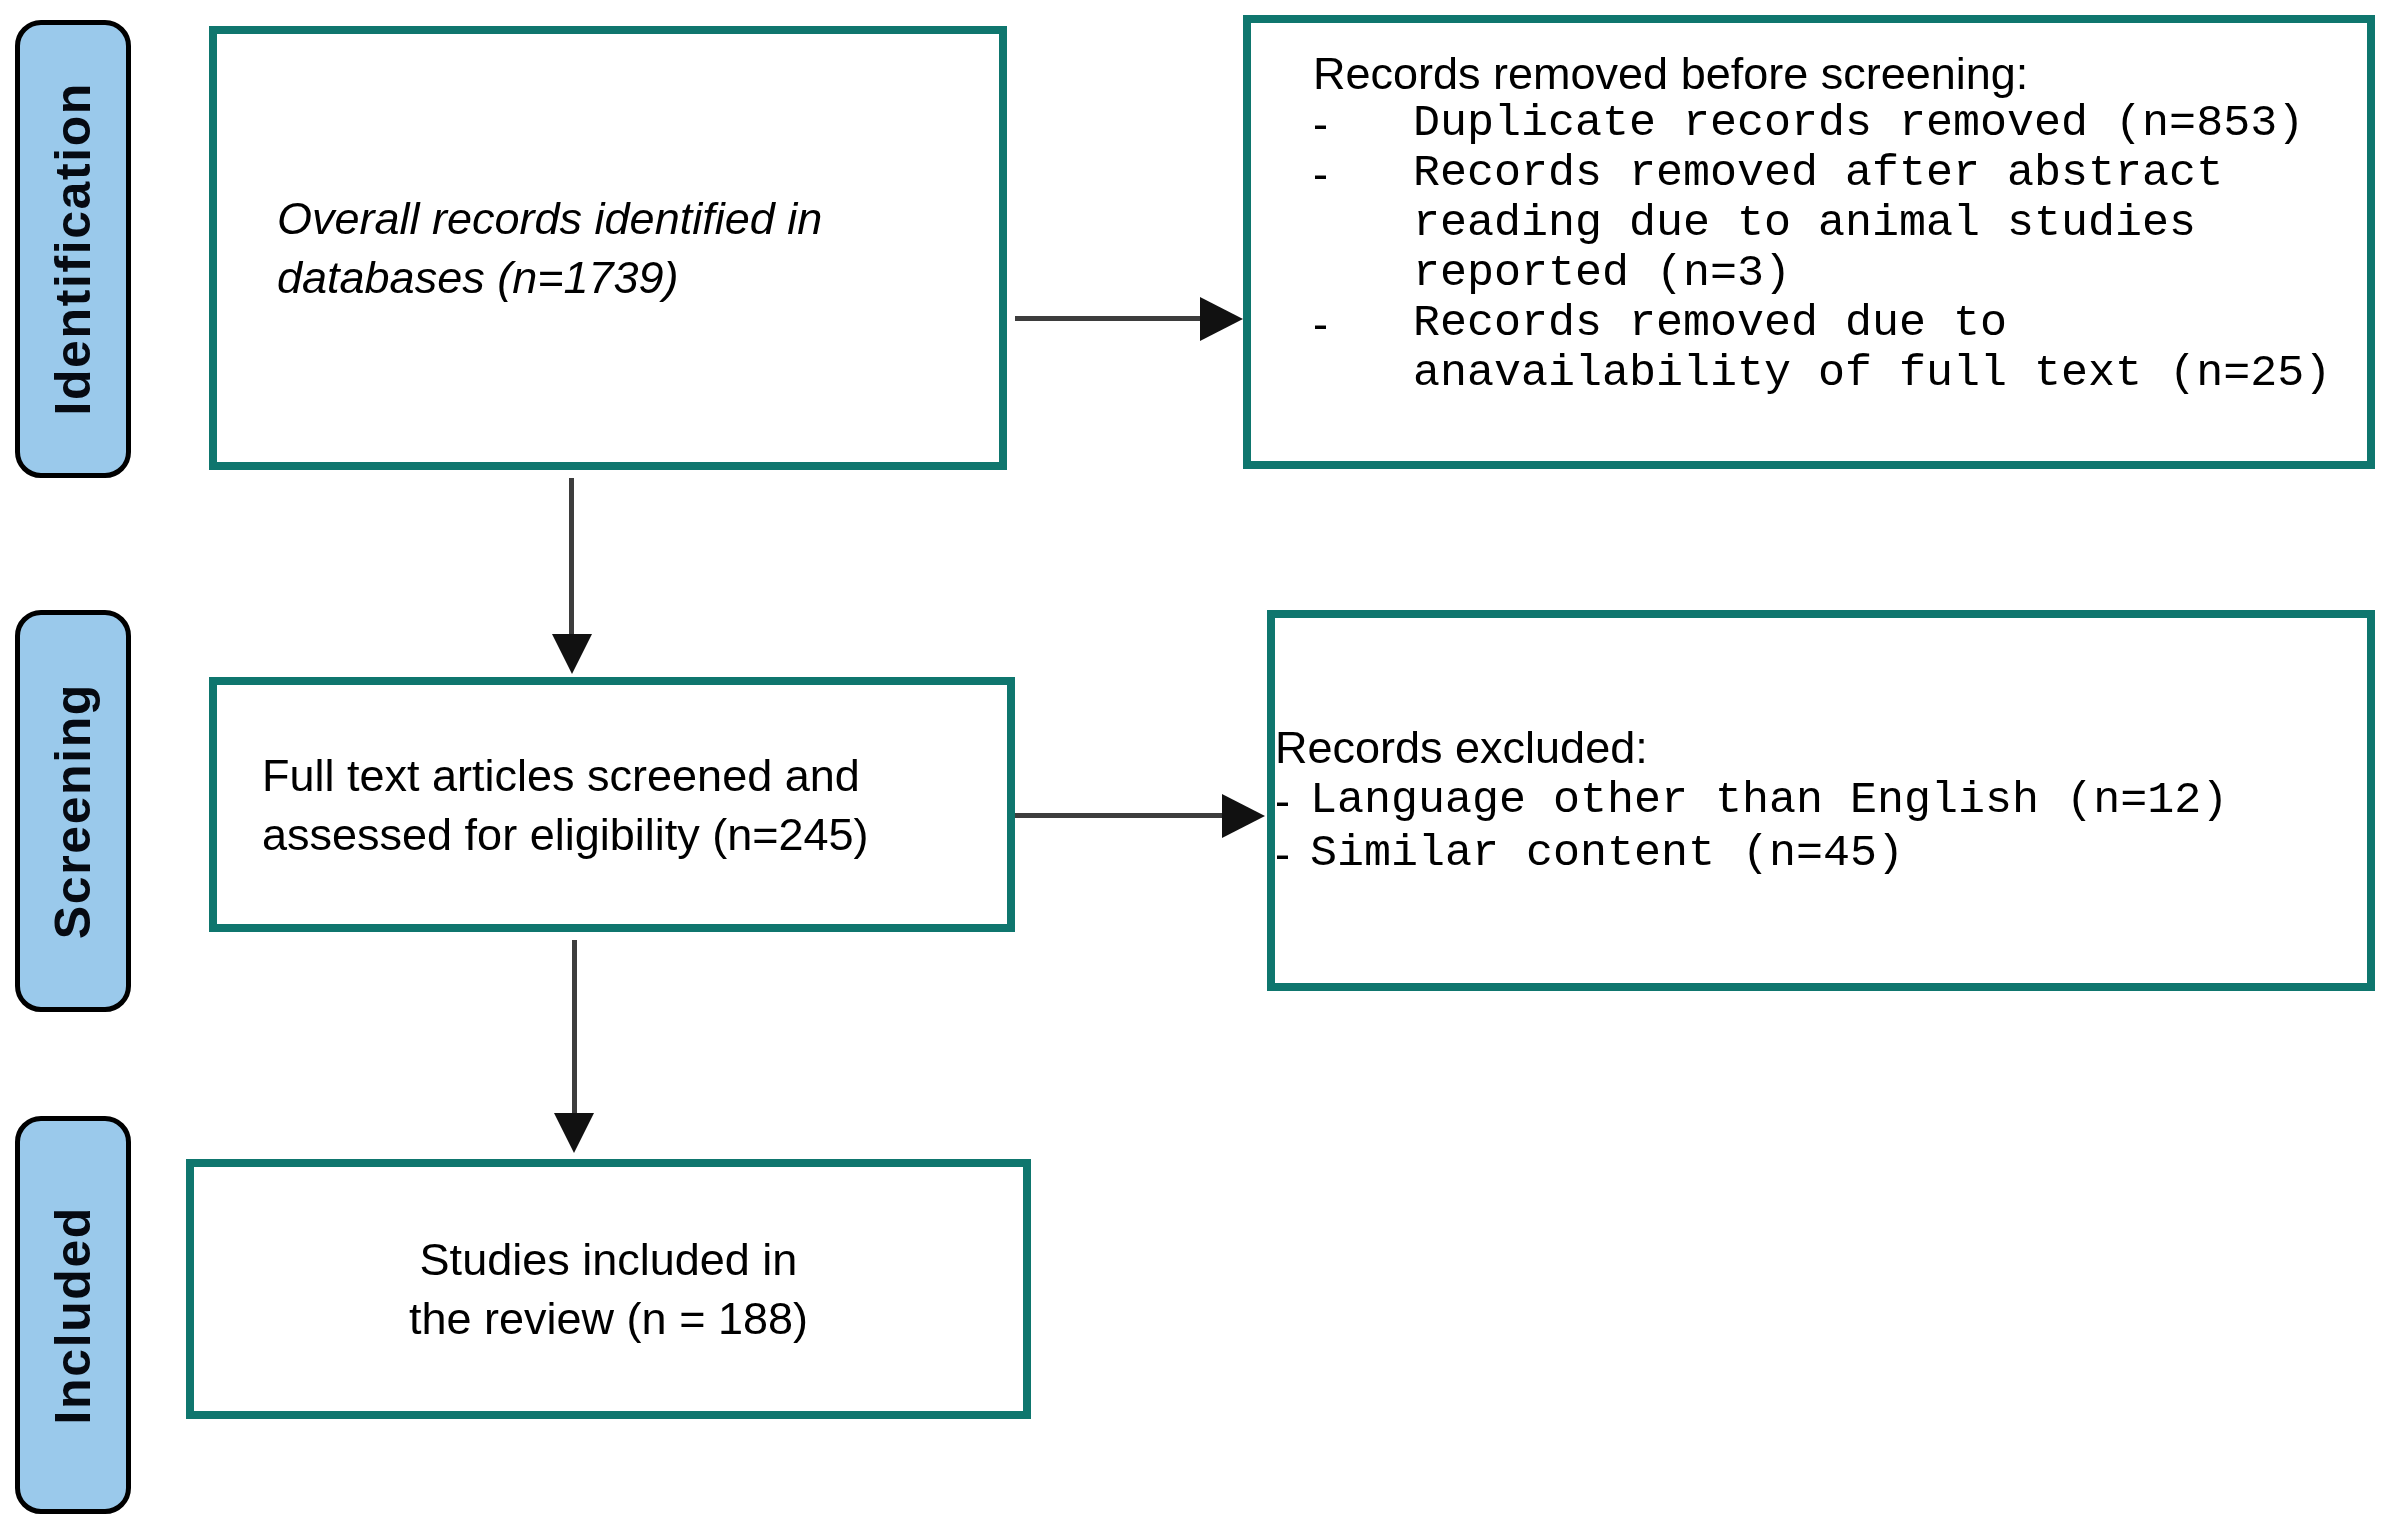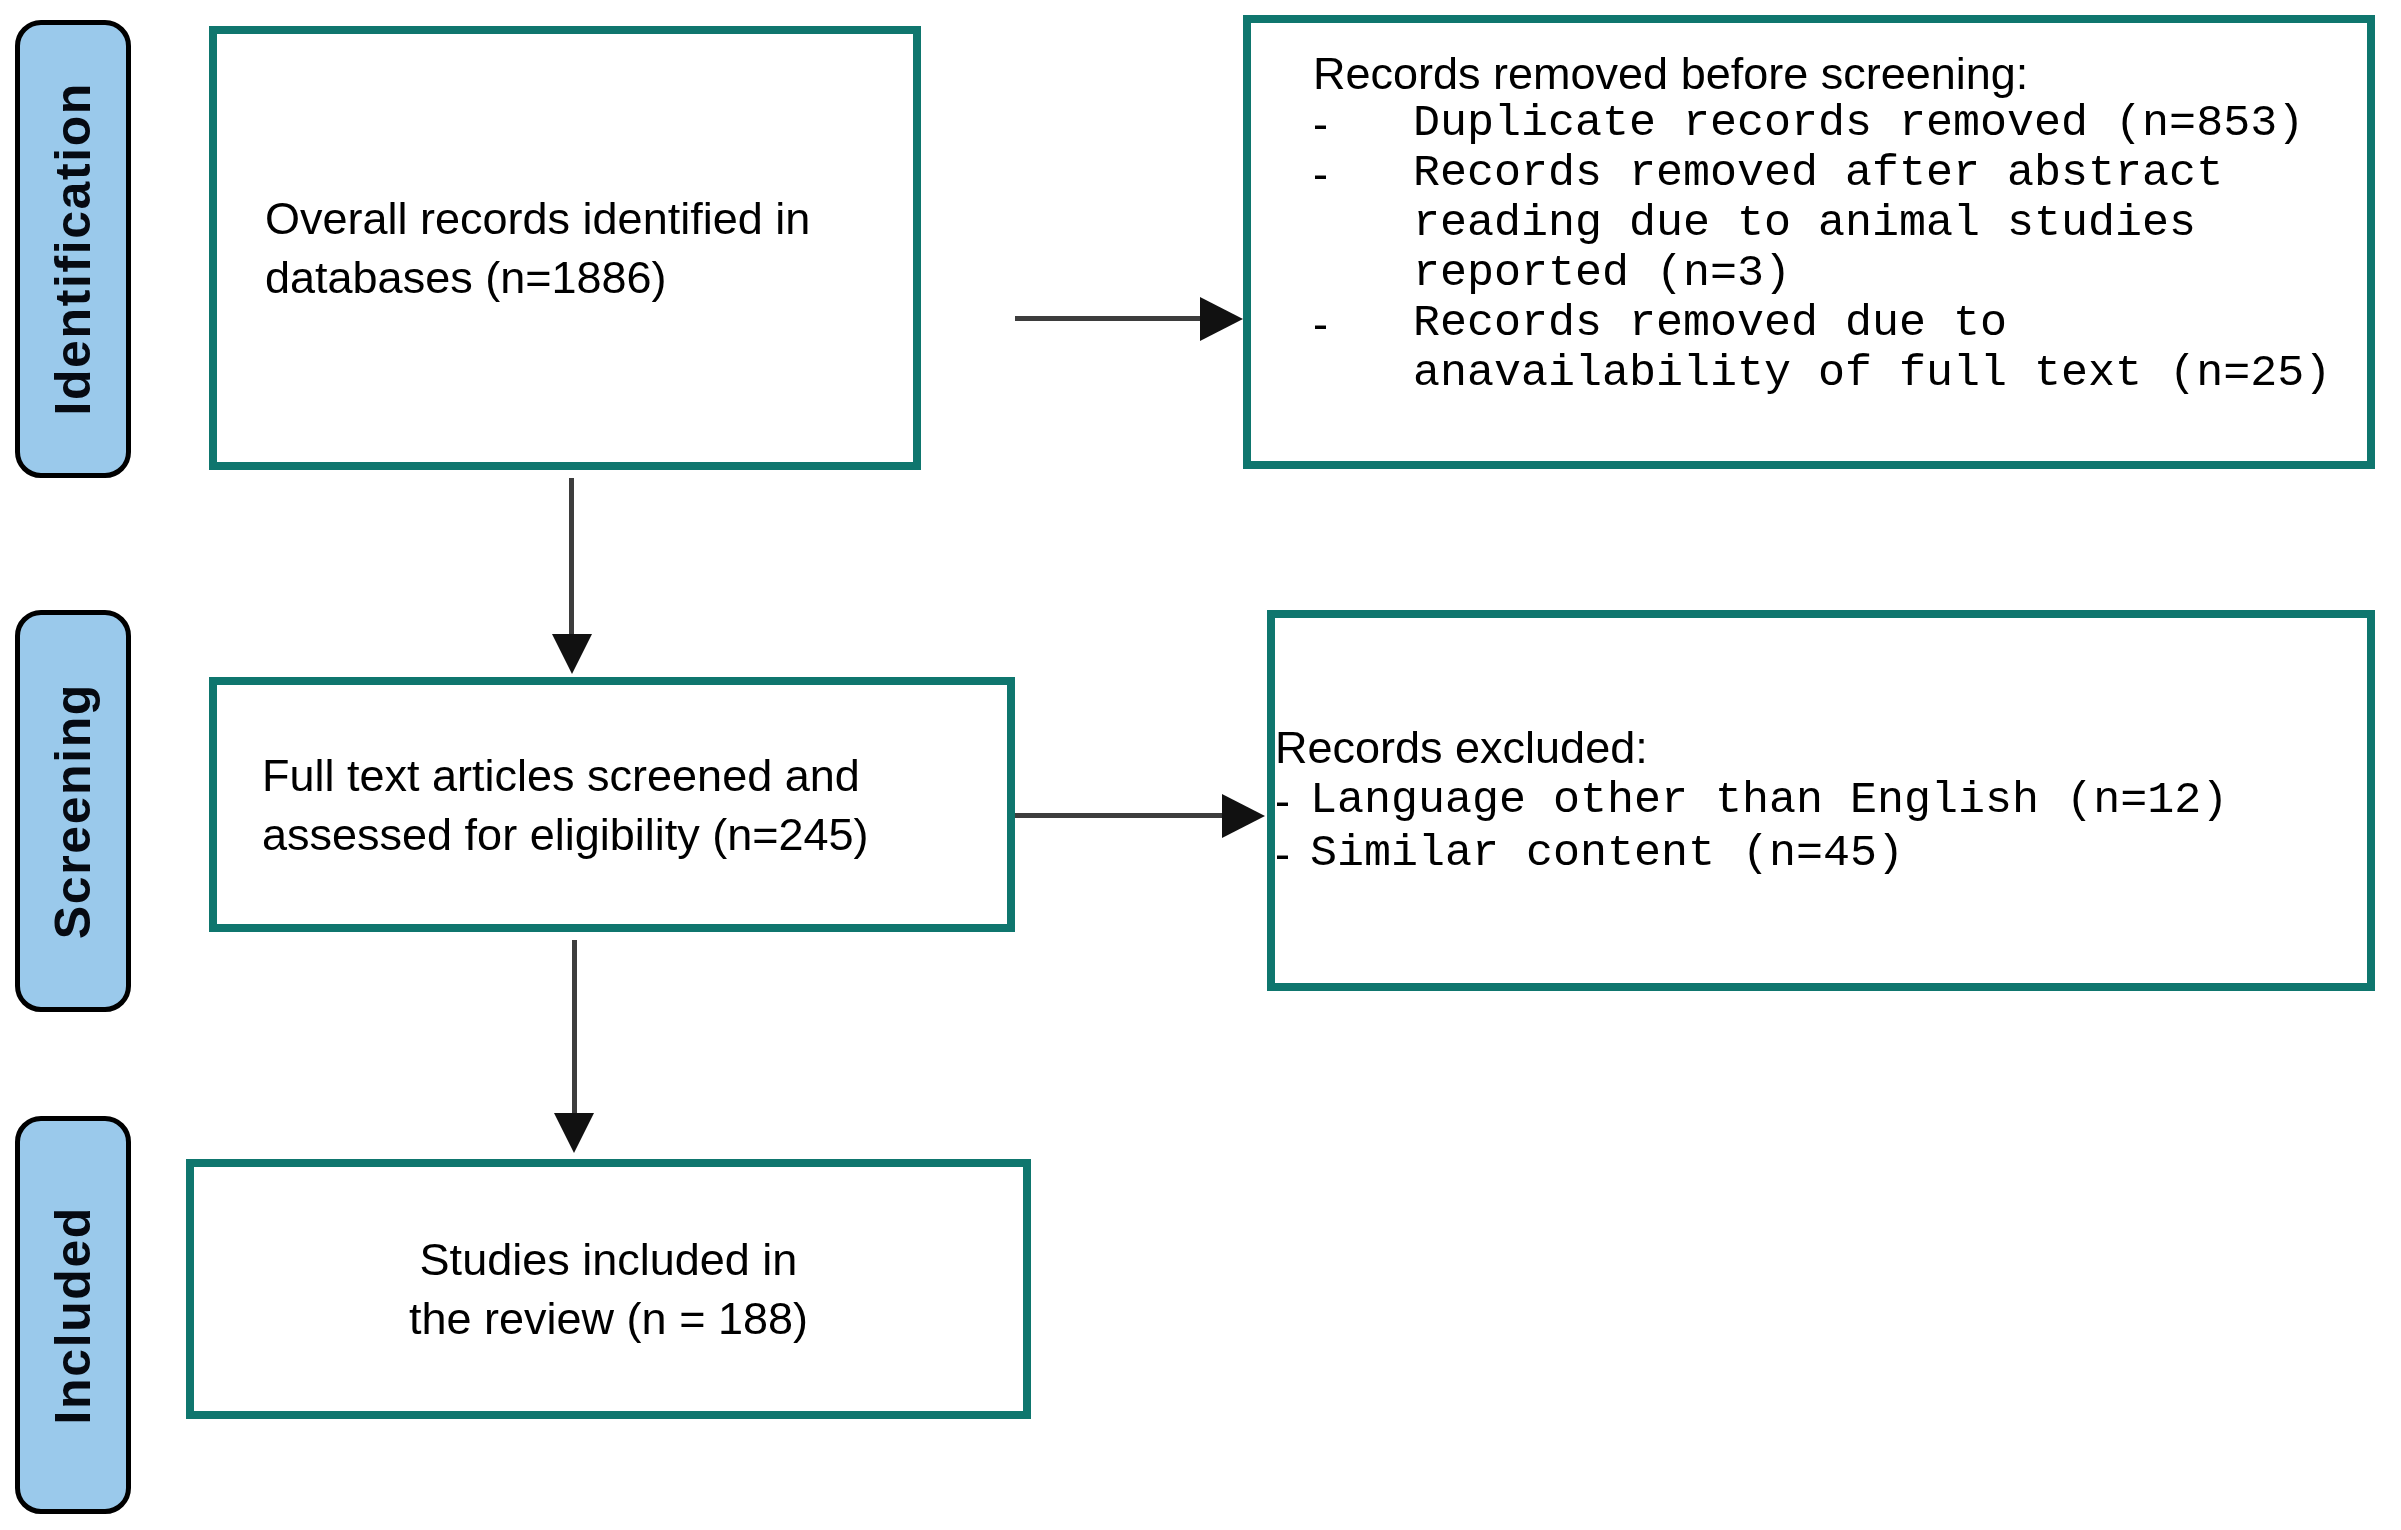--- a/index.html
+++ b/index.html
@@ -48,22 +48,23 @@
     background: #ffffff;
     border: 8px solid #0f766e;
     box-sizing: border-box;
     display: flex;
     flex-direction: column;
     justify-content: center;
     font-size: 45px;
     line-height: 59px;
   }
   #box-identified {
-    left: 209px; top: 26px; width: 712px; height: 444px;
-    padding-left: 48px;
+    left: 209px; top: 26px; width: 798px; height: 444px;
+    padding-left: 60px;
+    font-style: italic;
   }
   #box-removed {
     left: 1243px; top: 14.5px; width: 1132px; height: 454px;
     justify-content: flex-start;
     padding: 26px 24px 0 62px;
     line-height: 50px;
   }
   #box-screened {
     left: 209px; top: 677px; width: 806px; height: 255px;
     padding-left: 45px;
@@ -128,21 +129,21 @@
   </div>
   <div class="stage-chip" id="chip-screening">
     <span class="vlabel">Screening</span>
   </div>
   <div class="stage-chip" id="chip-included">
     <span class="vlabel">Included</span>
   </div>
 
   <div class="flow-box" id="box-identified">
     <div class="box-line">Overall records identified in</div>
-    <div class="box-line">databases (n=1886)</div>
+    <div class="box-line">databases (n=1739)</div>
   </div>
 
   <div class="flow-box" id="box-removed">
     <div>Records removed before screening:</div>
     <div class="bullet-row">
       <span class="bullet-marker">-</span>
       <span class="bullet-text">Duplicate records removed (n=853)</span>
     </div>
     <div class="bullet-row">
       <span class="bullet-marker">-</span>

